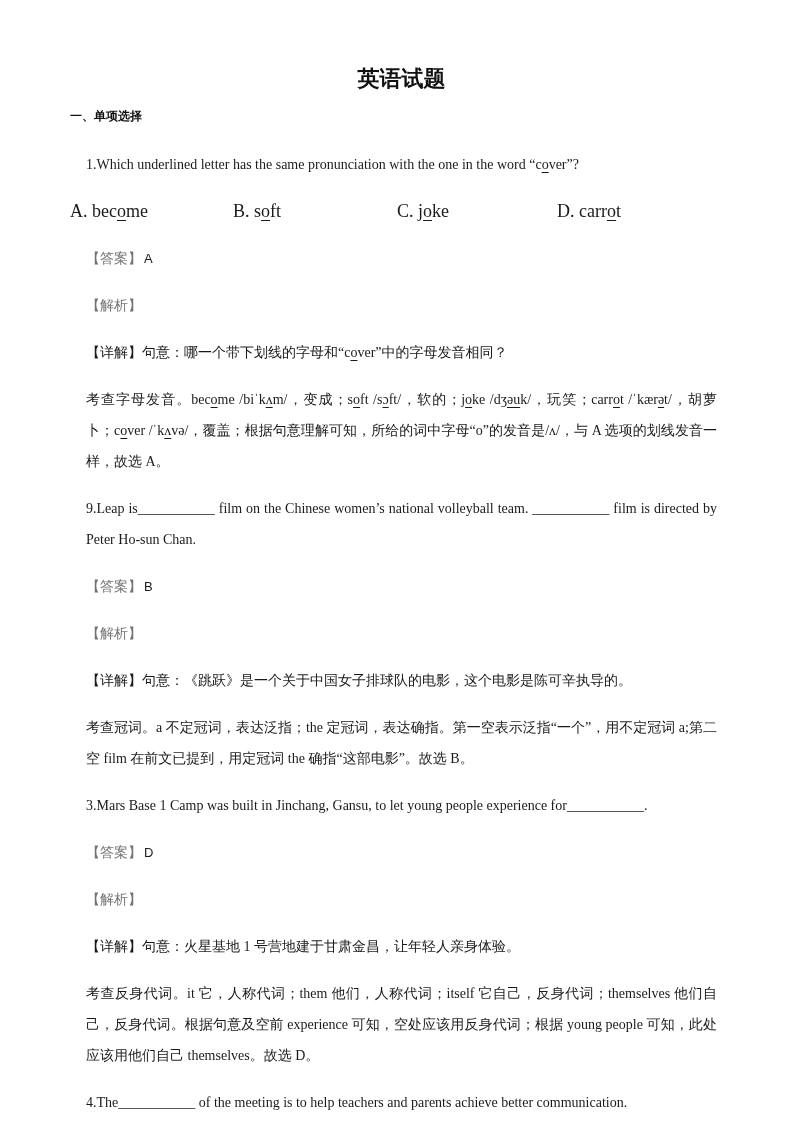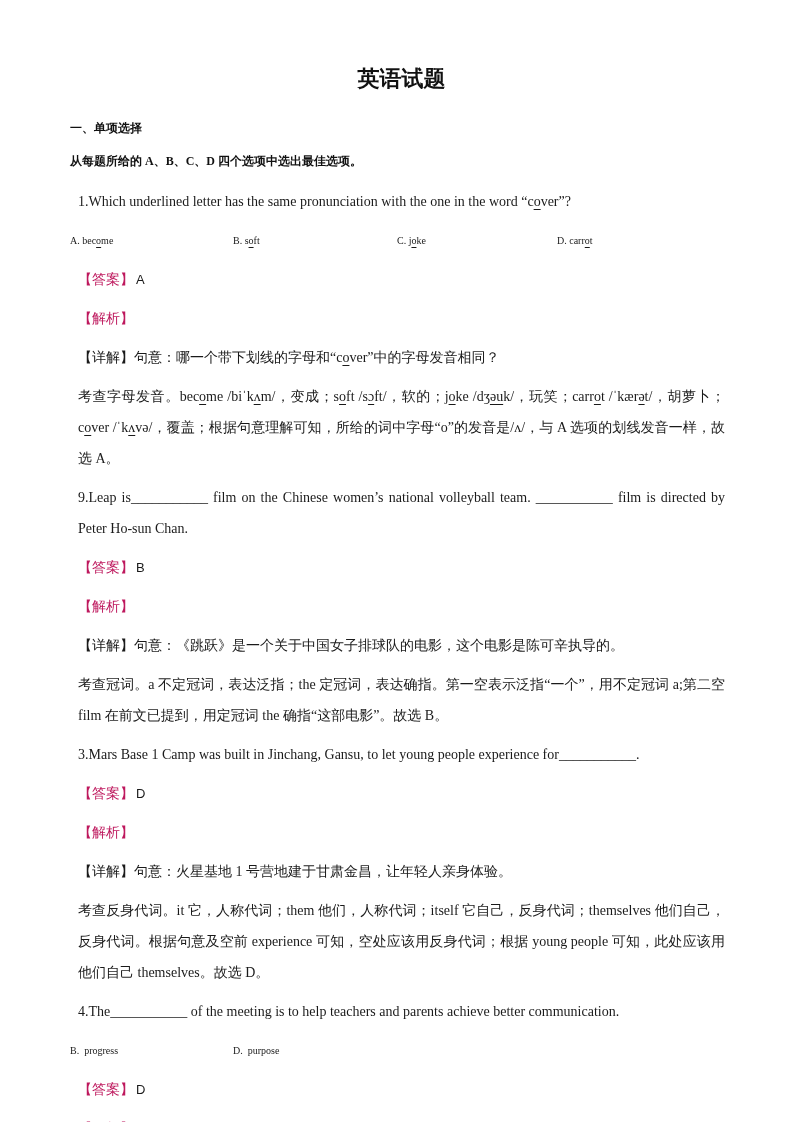--- a/index.html
+++ b/index.html
@@ -11,64 +11,63 @@
     overflow: hidden;
     font-family: "Liberation Serif", "DejaVu Serif", serif;
     color: #1a1a1a;
   }
   .content { padding: 62px 60px 0 70px; }
   .title {
     font-size: 22px;
     font-weight: 700;
     text-align: center;
     line-height: 34px;
-    margin: 0 0 16px 0;
+    margin: 0 0 4px 0;
     color: #111;
   }
   .heading {
     font-size: 12px;
     font-weight: 700;
     line-height: 33px;
     margin: 0;
     color: #111;
   }
   .line {
     font-size: 14px;
     line-height: 31px;
-    margin: 8px;
+    margin: 16px;
   }
   .just { text-align: justify; }
   .opts {
     display: grid;
     grid-template-columns: 163px 164px 160px 1fr;
-    font-size: 10px;
+    font-size: 18px;
     line-height: 31px;
   }
   .opt { white-space: pre-wrap; }
-  .blue { color: #be185d; }
+  .blue { color: #737373; }
   .ans {
     font-family: "Liberation Sans", "DejaVu Sans", sans-serif;
     font-size: 13px;
     margin-left: 2px;
   }
   .u {
     text-decoration: underline;
     text-underline-offset: 3px;
     text-decoration-thickness: 1px;
   }
 </style>
 </head>
 <body>
 
 <div class="page">
   <div class="content">
 
     <h1 class="title">英语试题</h1>
     <h2 class="heading">一、单项选择</h2>
-    <h2 class="heading">从每题所给的 A、B、C、D 四个选项中选出最佳选项。</h2>
 
     <p class="line"><span>1.Which underlined letter has the same pronunciation with the one in the word “c</span><span class="u">o</span><span>ver”?</span></p>
     <div class="opts">
       <span class="opt"><span>A. bec</span><span class="u">o</span><span>me</span></span>
       <span class="opt"><span>B. s</span><span class="u">o</span><span>ft</span></span>
       <span class="opt"><span>C. j</span><span class="u">o</span><span>ke</span></span>
       <span class="opt"><span>D. carr</span><span class="u">o</span><span>t</span></span>
     </div>
     <p class="line"><span class="blue">【答案】</span><span class="ans">A</span></p>
     <p class="line blue">【解析】</p>

